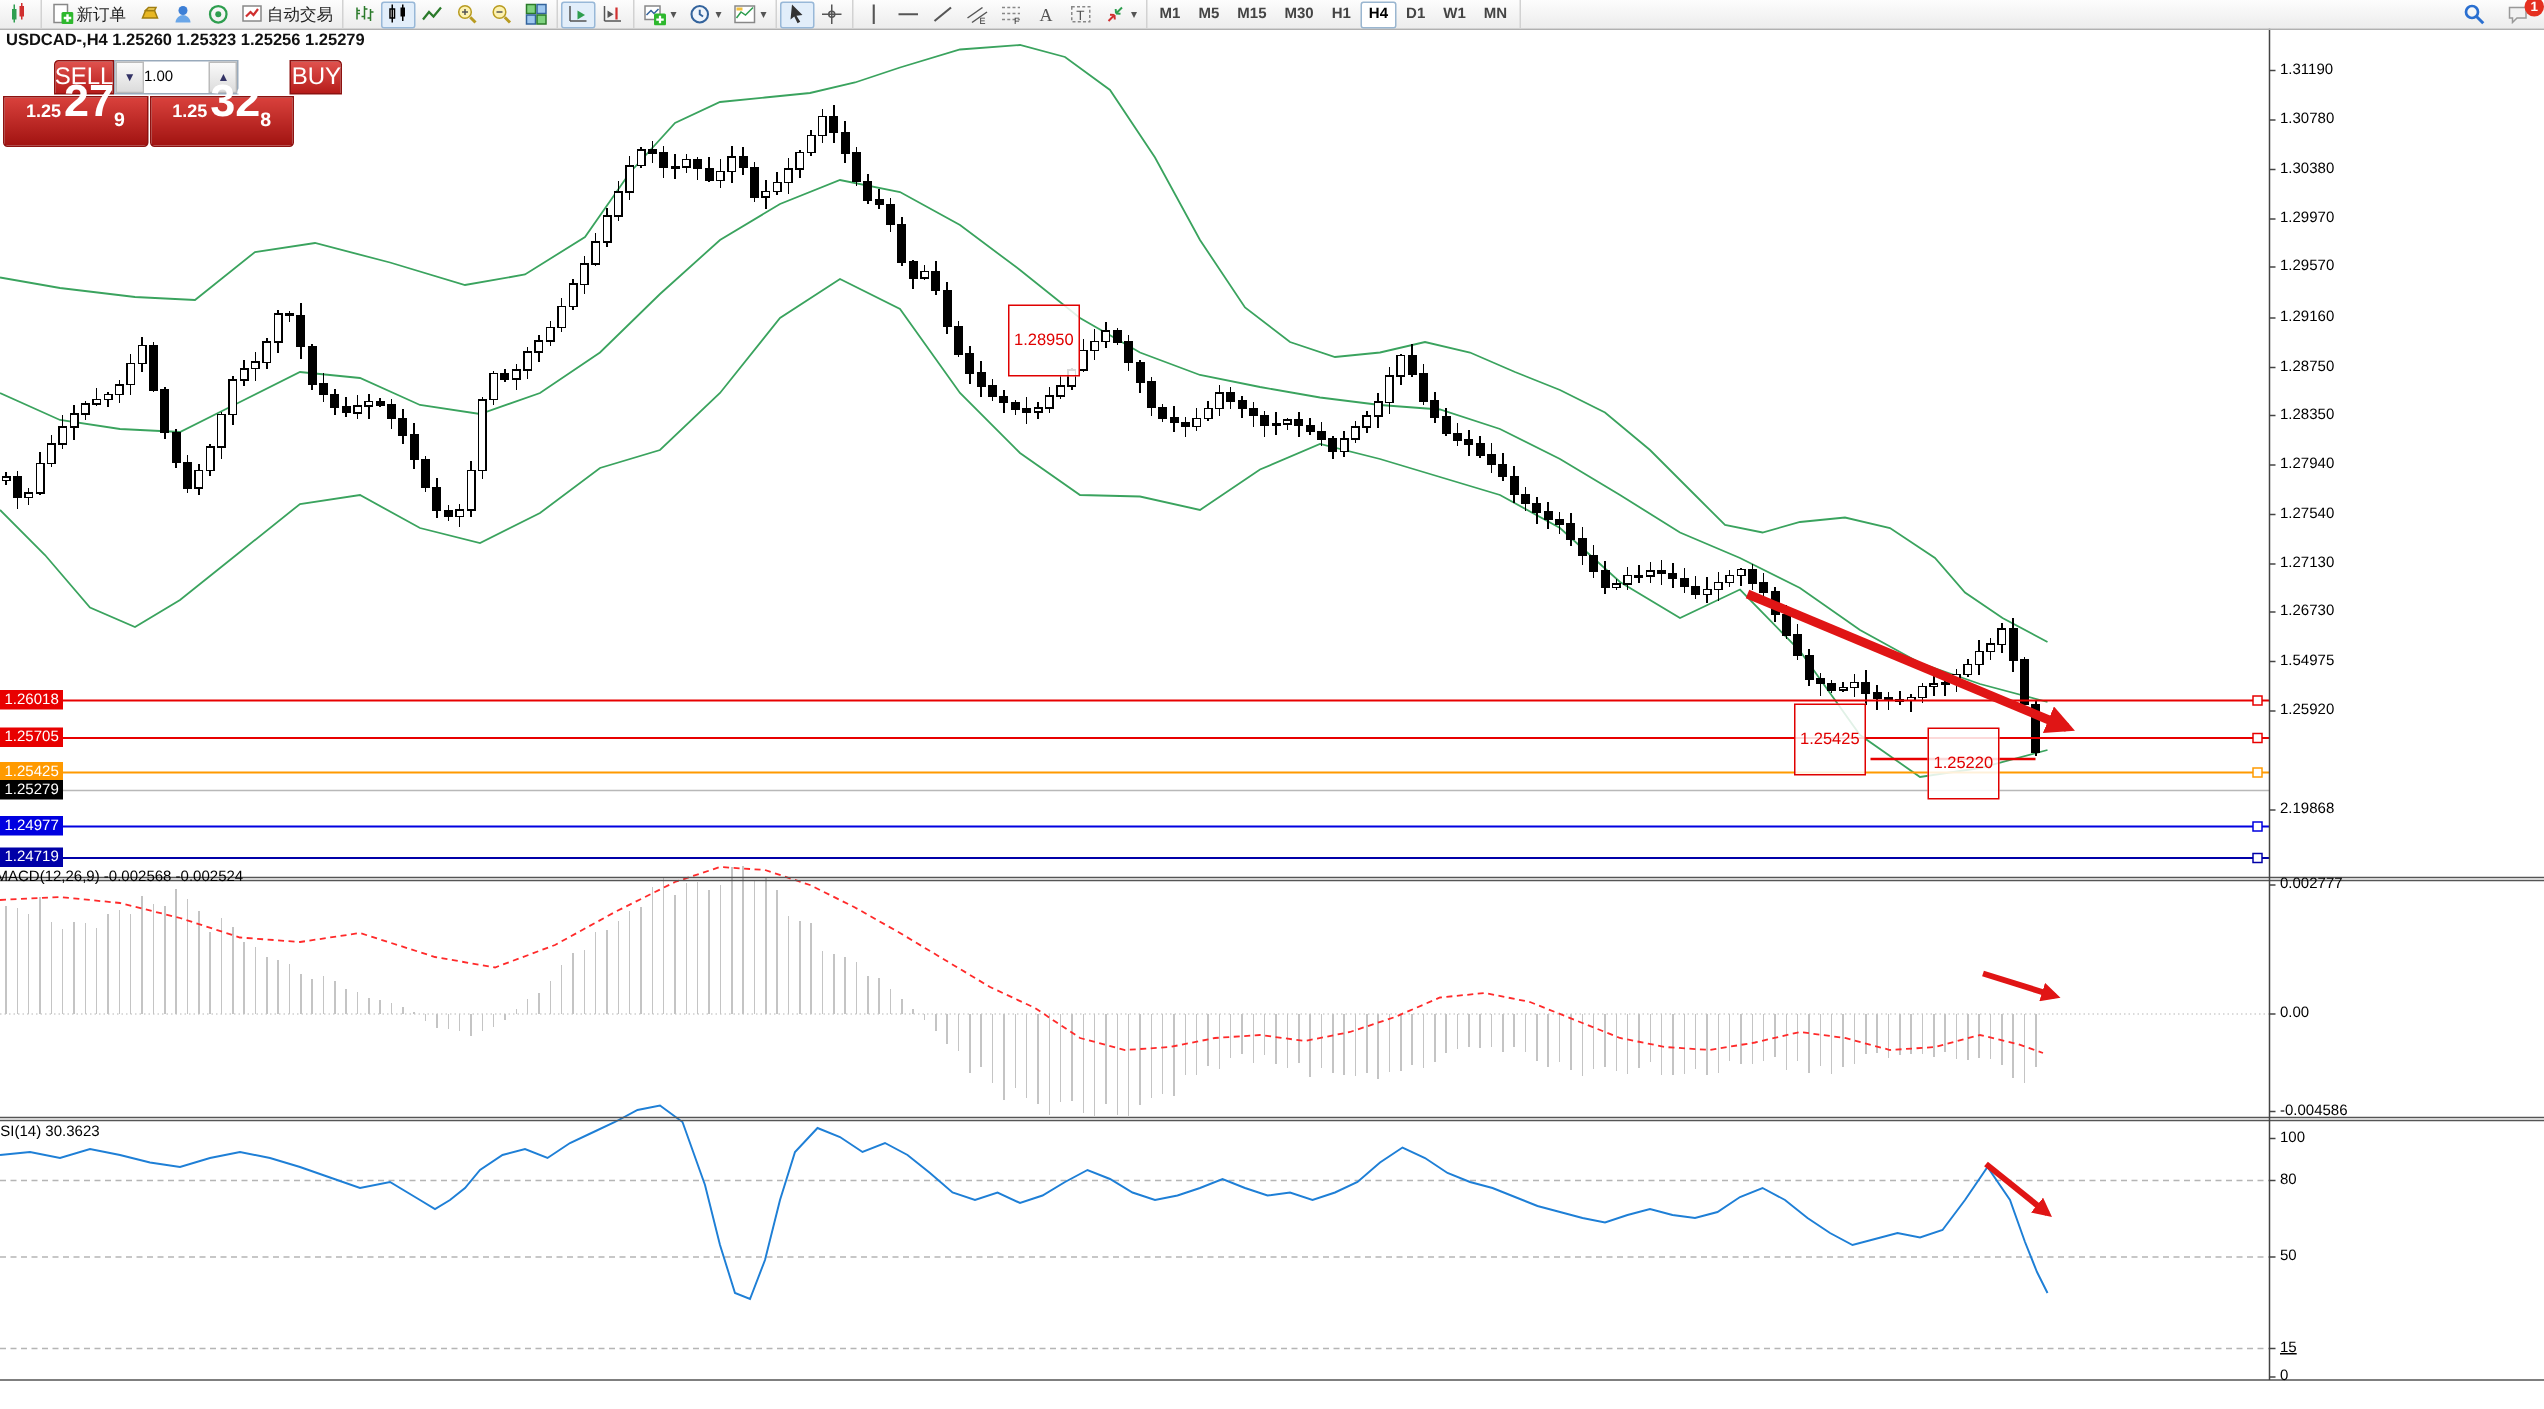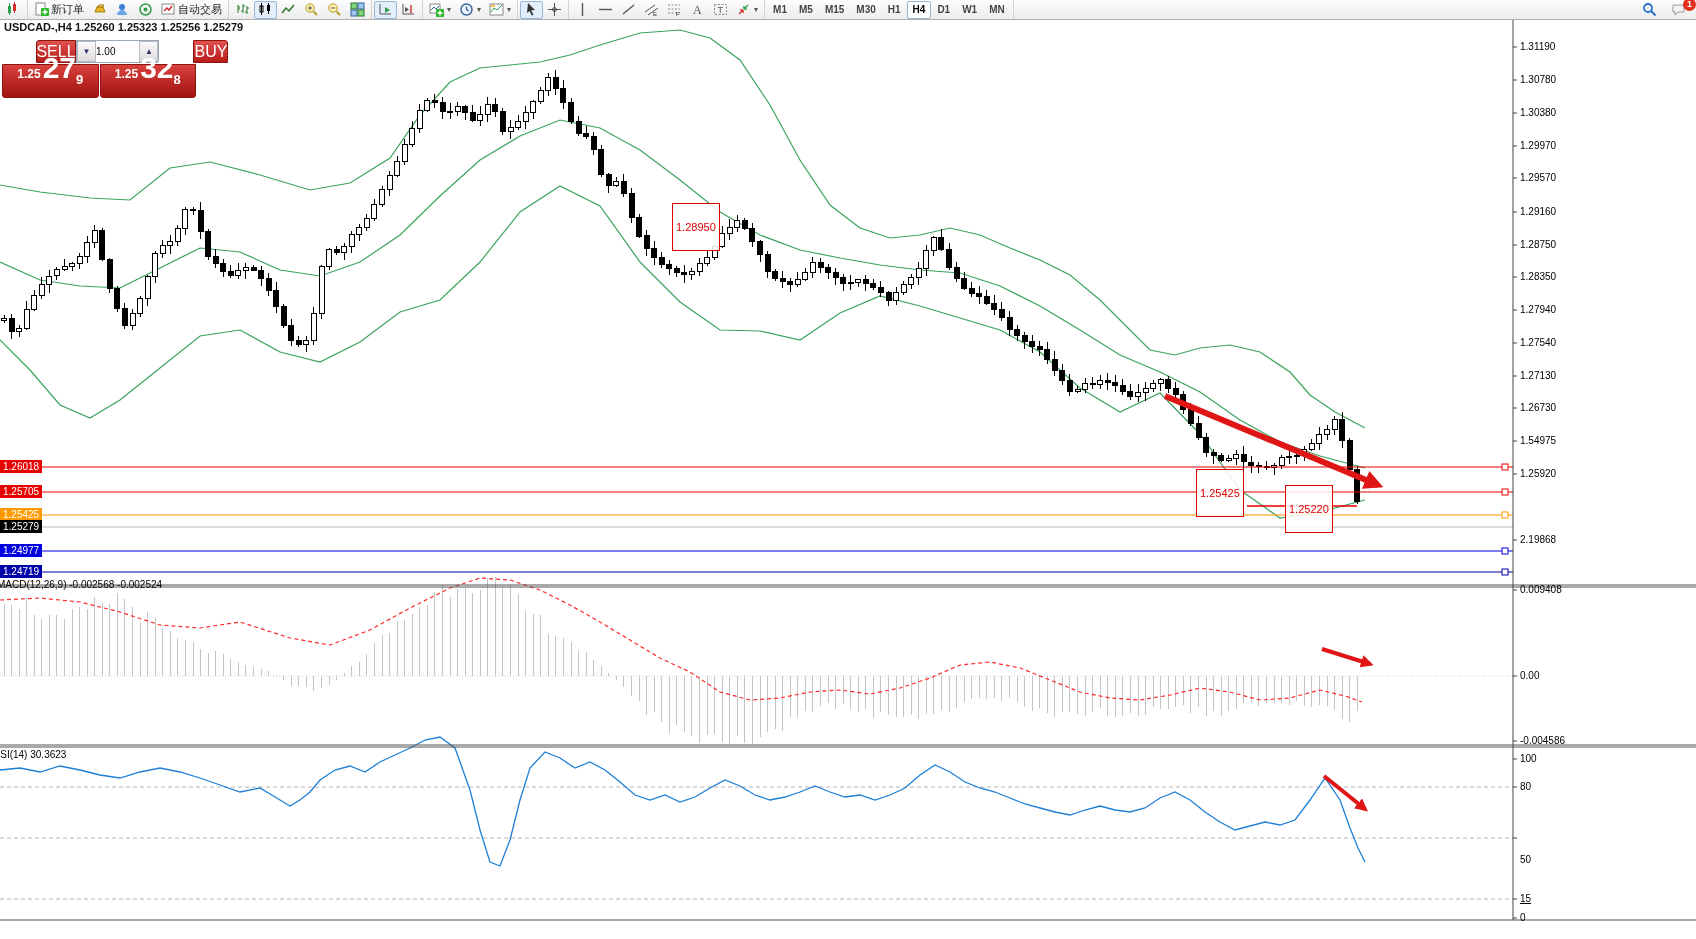--- a/index.html
+++ b/index.html
@@ -971,26 +971,26 @@
     <div class="axis-label" style="left: 1520px; top: 206px;">1.29160</div>
     <div class="axis-label" style="left: 1520px; top: 239px;">1.28750</div>
     <div class="axis-label" style="left: 1520px; top: 271px;">1.28350</div>
     <div class="axis-label" style="left: 1520px; top: 304px;">1.27940</div>
     <div class="axis-label" style="left: 1520px; top: 337px;">1.27540</div>
     <div class="axis-label" style="left: 1520px; top: 370px;">1.27130</div>
     <div class="axis-label" style="left: 1520px; top: 402px;">1.26730</div>
     <div class="axis-label" style="left: 1520px; top: 435px;">1.54975</div>
     <div class="axis-label" style="left: 1520px; top: 468px;">1.25920</div>
     <div class="axis-label" style="left: 1520px; top: 534px;">2.19868</div>
-    <div class="axis-label" style="left: 1520px; top: 584px;">0.009408</div>
+    <div class="axis-label" style="left: 1520px; top: 584px;">0.002777</div>
     <div class="axis-label" style="left: 1520px; top: 670px;">0.00</div>
     <div class="axis-label" style="left: 1520px; top: 735px;">-0.004586</div>
     <div class="axis-label" style="left: 1520px; top: 753px;">100</div>
     <div class="axis-label" style="left: 1520px; top: 781px;">80</div>
-    <div class="axis-label" style="left: 1520px; top: 832px; margin-top: 22px;">50</div>
+    <div class="axis-label" style="left: 1520px; top: 832px;">50</div>
     <div class="axis-label" style="left: 1520px; top: 893px; text-decoration: underline;">15</div>
     <div class="axis-label" style="left: 1520px; top: 912px;">0</div>
     <div class="price-tag" style="left: 0px; top: 460px; background: rgb(232, 0, 0);">1.26018</div>
     <div class="price-tag" style="left: 0px; top: 485px; background: rgb(232, 0, 0);">1.25705</div>
     <div class="price-tag" style="left: 0px; top: 508px; background: rgb(255, 154, 0);">1.25425</div>
     <div class="price-tag" style="left: 0px; top: 520px; background: rgb(0, 0, 0);">1.25279</div>
     <div class="price-tag" style="left: 0px; top: 544px; background: rgb(0, 0, 224);">1.24977</div>
     <div class="price-tag" style="left: 0px; top: 565px; background: rgb(0, 0, 168);">1.24719</div>
     <div class="anno-box" style="left: 672px; top: 203px;">1.28950</div>
     <div class="anno-box" style="left: 1196px; top: 469px;">1.25425</div>

